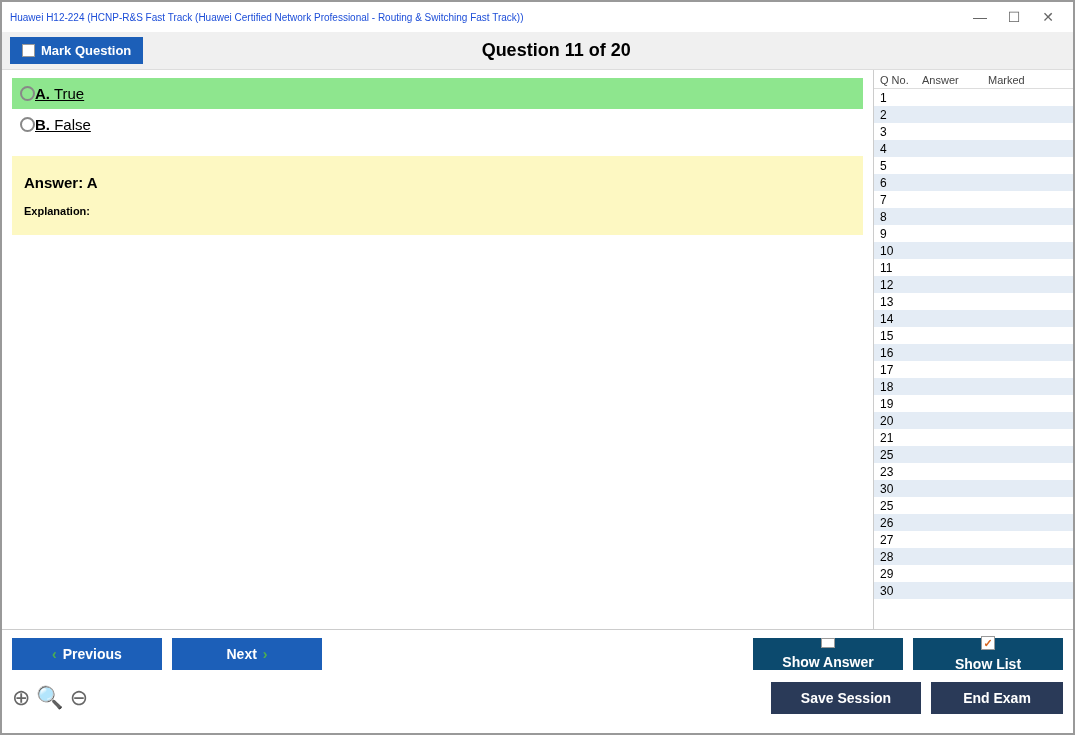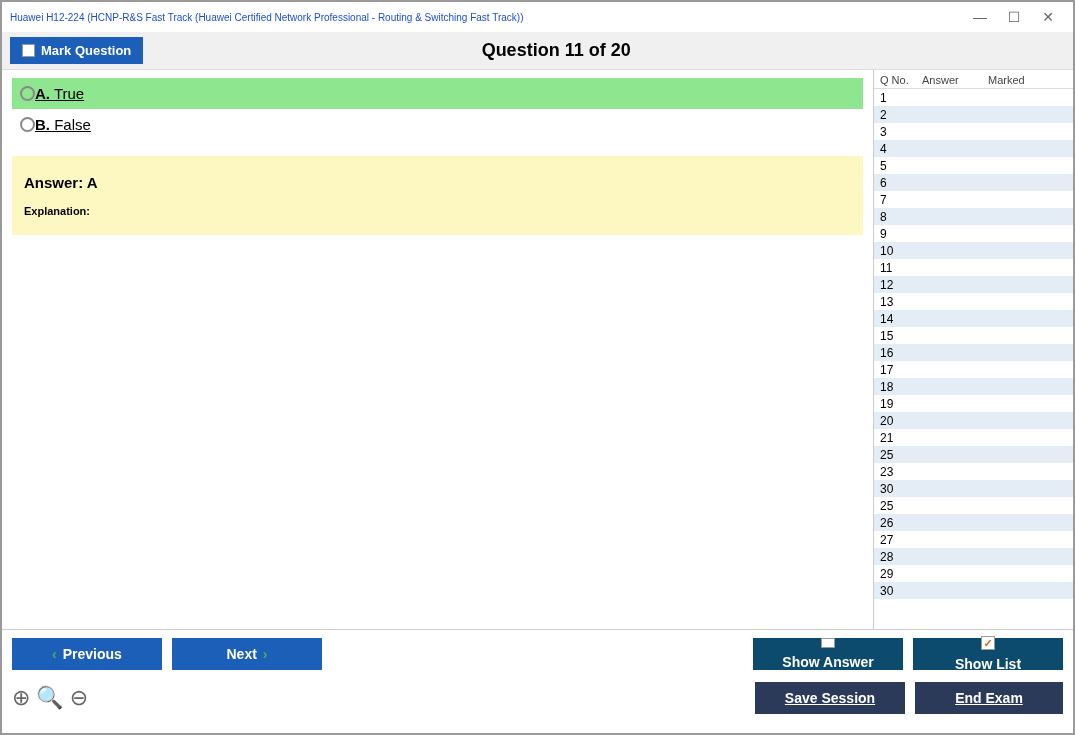--- a/index.html
+++ b/index.html
@@ -27,21 +27,21 @@
 .rhdr > div:nth-child(3) { flex: 1; }
 .rlist { flex: 1; overflow-y: scroll; }
 .rrow { display: flex; font-size: 12px; padding: 1px 6px; height: 17px; align-items: center; cursor: pointer; }
 .rrow:nth-child(even) { background: #e4ecf5; }
 .rrow > div:nth-child(1) { width: 42px; }
 .bottom { height: 103px; background: #fff; border-top: 1px solid #ccc; padding: 8px 10px; display: flex; flex-direction: column; gap: 12px; }
 .brow { display: flex; gap: 10px; align-items: center; }
 .btn { height: 32px; display: flex; align-items: center; justify-content: center; font-weight: bold; font-size: 14px; cursor: pointer; gap: 6px; padding: 0 12px; }
 .btn-blue { background: #1c5fb8; color: #fff; width: 150px; }
 .btn-orange { background: #0c4a6e; color: #fff; flex-direction: column; }
-.btn-dark { background: #2a3a58; color: #fff; text-decoration: underline; }
+.btn-dark { background: #2a3a58; color: #fff; }
 .chev { color: #4caf50; font-weight: bold; }
 .spacer { flex: 1; }
 .zoom { display: flex; gap: 6px; color: #666; }
 .zoom span { font-size: 22px; cursor: pointer; }
 .cb2 { width: 14px; height: 14px; background: #fff; border: 1px solid #999; display: inline-flex; align-items: center; justify-content: center; font-size: 11px; }
 .rlist::-webkit-scrollbar { width: 16px; }
 .rlist::-webkit-scrollbar-track { background: #f0f0f0; }
 .rlist::-webkit-scrollbar-thumb { background: #c8c8c8; }
 .rlist::-webkit-scrollbar-button { background: #f0f0f0; height: 16px; display: block; }
 </style>
@@ -265,17 +265,17 @@
   <div class="brow">
     <div class="zoom">
       <span>⊕</span>
       <span>🔍</span>
       <span>⊖</span>
     </div>
     <div class="spacer"></div>
     <div class="btn btn-dark" style="width:150px">
       <span>Save Session</span>
     </div>
-    <div class="btn btn-dark" style="width:148px">
+    <div class="btn btn-dark" style="width:132px">
       <span>End Exam</span>
     </div>
   </div>
 </div>
 
 </body></html>

